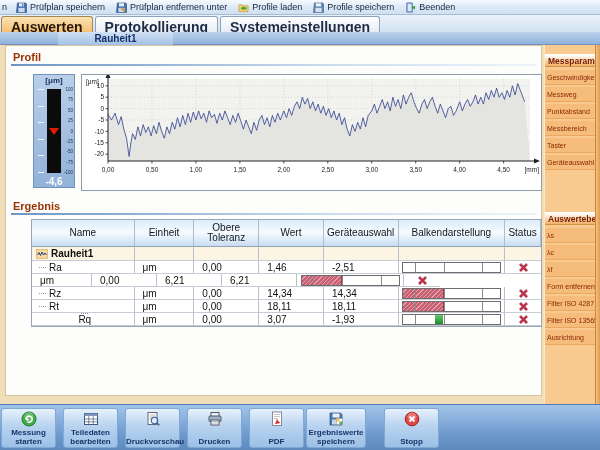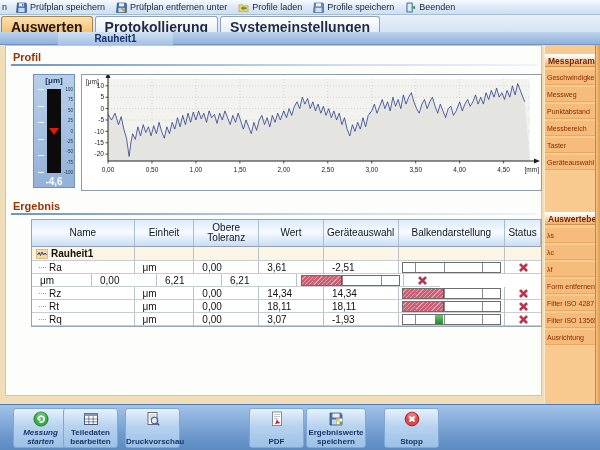--- a/index.html
+++ b/index.html
@@ -282,21 +282,21 @@
           <div class="tcell " style="width: 107px;"></div>
           <div class="tcell " style="width: 36px;"></div>
         </div>
         <div class="trow drow">
           <div class="tcell cell-name" style="width: 103px;">
             <span class="tree-stub"></span>
             <span>Ra</span>
           </div>
           <div class="tcell cell-val" style="width: 60px;">μm</div>
           <div class="tcell cell-val" style="width: 65px;">0,00</div>
-          <div class="tcell cell-val" style="width: 65px;">3,61</div>
+          <div class="tcell cell-val" style="width: 65px;">1,46</div>
           <div class="tcell cell-val" style="width: 75px;">-2,51</div>
           <div class="tcell cell-center" style="width: 107px;">
             <div class="rbar">
               <div class="rbar-div" style="left: 12%;"></div>
               <div class="rbar-div" style="left: 42%;"></div>
               <div class="rbar-div" style="left: 82%;"></div>
             </div>
           </div>
           <div class="tcell cell-center" style="width: 36px;">
             <span class="icon">
@@ -371,21 +371,21 @@
           </div>
           <div class="tcell cell-center" style="width: 36px;">
             <span class="icon">
               <svg viewBox="0 0 12 12" width="11" height="11">
                 <path d="M1.5 3.2L3.2 1.5 6 4.3 8.8 1.5l1.7 1.7L7.7 6l2.8 2.8-1.7 1.7L6 7.7l-2.8 2.8-1.7-1.7L4.3 6z" fill="#c23049" stroke="#7e1b2e" stroke-width=".5"></path>
               </svg>
             </span>
           </div>
         </div>
         <div class="trow drow">
-          <div class="tcell cell-name" style="width: 103px;">
+          <div class="tcell cell-name" style="width: 103px; flex-direction: column;">
             <span class="tree-stub"></span>
             <span>Rq</span>
           </div>
           <div class="tcell cell-val" style="width: 60px;">μm</div>
           <div class="tcell cell-val" style="width: 65px;">0,00</div>
           <div class="tcell cell-val" style="width: 65px;">3,07</div>
           <div class="tcell cell-val" style="width: 75px;">-1,93</div>
           <div class="tcell cell-center" style="width: 107px;">
             <div class="rbar">
               <div class="rbar-fill-green"></div>
@@ -423,21 +423,21 @@
       <div class="rp-item">λf</div>
       <div class="rp-item">Form entfernen</div>
       <div class="rp-item">Filter ISO 4287</div>
       <div class="rp-item">Filter ISO 13565</div>
       <div class="rp-item">Ausrichtung</div>
     </div>
   <div id="rp-scroll"></div>
 </div>
 
 <div id="bottombar">
-    <div class="bb-btn" style="left: 13px; width: 55px; font-style: italic;">
+    <div class="bb-btn" style="left: 1px; width: 55px;">
       <div class="bb-icon">
         <span class="icon">
           <svg viewBox="0 0 16 16" width="16" height="16">
             <circle cx="8" cy="8" r="7" fill="#3fae4a" stroke="#1f7a2a"></circle>
             <circle cx="8" cy="5.4" r="4.6" fill="rgba(255,255,255,.22)"></circle>
             <path d="M5.2 8.2a3 3 0 1 1 1.3 2.4" stroke="#fff" stroke-width="1.6" fill="none"></path>
             <path d="M4 7l1.8 3 2.4-1.7z" fill="#fff"></path>
           </svg>
         </span>
       </div>
@@ -462,20 +462,33 @@
         <span class="icon">
           <svg viewBox="0 0 16 16" width="16" height="16">
             <rect x="3" y="1.5" width="9" height="12" fill="#fff" stroke="#667"></rect>
             <path d="M4.5 4h6M4.5 6h6M4.5 8h4" stroke="#99a" stroke-width=".7"></path>
             <circle cx="9.5" cy="9.5" r="3.2" fill="rgba(200,220,245,.5)" stroke="#3a62a0" stroke-width="1.1"></circle>
             <path d="M11.8 11.8l2.4 2.4" stroke="#3a62a0" stroke-width="1.6"></path>
           </svg>
         </span>
       </div>
       <div class="bb-label">Druckvorschau</div>
+    </div>
+    <div class="bb-btn" style="left: 187px; width: 55px;">
+      <div class="bb-icon">
+        <span class="icon">
+          <svg viewBox="0 0 16 16" width="16" height="16">
+            <rect x="4" y="1.5" width="8" height="4" fill="#eef2f8" stroke="#556"></rect>
+            <rect x="2" y="5" width="12" height="5.5" rx="1" fill="#9fb2c8" stroke="#495a70"></rect>
+            <rect x="4" y="9" width="8" height="5" fill="#fff" stroke="#556"></rect>
+            <path d="M5 10.5h6M5 12h6" stroke="#8aa" stroke-width=".7"></path>
+          </svg>
+        </span>
+      </div>
+      <div class="bb-label">Drucken</div>
     </div>
     <div class="bb-btn" style="left: 249px; width: 55px;">
       <div class="bb-icon">
         <span class="icon">
           <svg viewBox="0 0 16 16" width="16" height="16">
             <rect x="3.5" y="1" width="9" height="13.5" fill="#fff" stroke="#889"></rect>
             <path d="M5 3.5h6M5 5.5h6M5 7.5h3.5" stroke="#aab" stroke-width=".7"></path>
             <path d="M6 13.2c.8-1.8 1.6-3.8 1.9-5.4.8 2 2.3 3.6 3.6 4.2-1.8.2-3.9.6-5.5 1.2z" fill="#d22"></path>
           </svg>
         </span>

